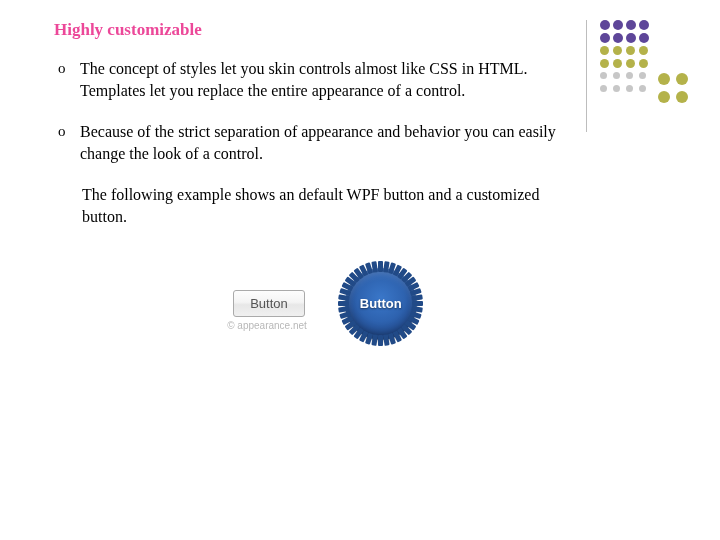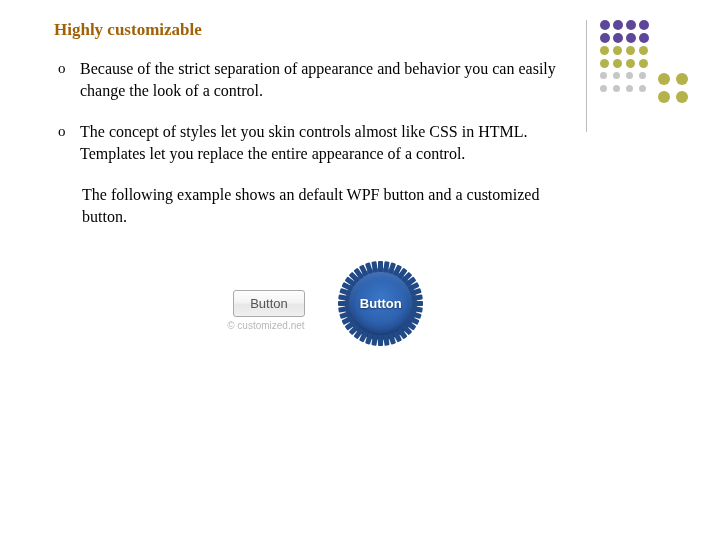--- a/index.html
+++ b/index.html
@@ -18,21 +18,21 @@
   .title {
     font-size: 32px;
     font-weight: bold;
     color: #2a1a5e;
     margin-bottom: 22px;
     margin-left: 4px;
   }
   .subtitle {
     font-size: 17px;
     font-weight: bold;
-    color: #a16207;
+    color: #ec4899;
     margin-bottom: 18px;
     margin-left: 14px;
   }
   .bullets {
     list-style: none;
     margin-left: 16px;
     padding-right: 110px;
   }
   .bullets li {
     font-size: 16px;
@@ -147,30 +147,30 @@
     border-radius: 50%;
   }
 </style>
 </head>
 <body>
 
 <div class="slide">
   <div class="subtitle">Highly customizable</div>
 
   <ul class="bullets">
+    <li>The concept of styles let you skin controls almost like CSS in HTML. Templates let you replace the entire appearance of a control.</li>
     <li>Because of the strict separation of appearance and behavior you can easily change the look of a control.</li>
-    <li>The concept of styles let you skin controls almost like CSS in HTML. Templates let you replace the entire appearance of a control.</li>
   </ul>
 
   <p class="example-text">The following example shows an default WPF button and a customized button.</p>
 
   <div class="button-row">
     <div class="default-btn-wrap">
       <span class="default-btn">Button</span>
-      <div class="credit">© customized.net</div>
+      <div class="credit">© appearance.net</div>
     </div>
     <div class="custom-btn">
       <div class="badge">
         <div class="badge-teeth" id="teeth">
             <div class="tooth" style="transform: rotate(0deg) translateY(-37px);"></div>
             <div class="tooth" style="transform: rotate(9deg) translateY(-37px);"></div>
             <div class="tooth" style="transform: rotate(18deg) translateY(-37px);"></div>
             <div class="tooth" style="transform: rotate(27deg) translateY(-37px);"></div>
             <div class="tooth" style="transform: rotate(36deg) translateY(-37px);"></div>
             <div class="tooth" style="transform: rotate(45deg) translateY(-37px);"></div>

